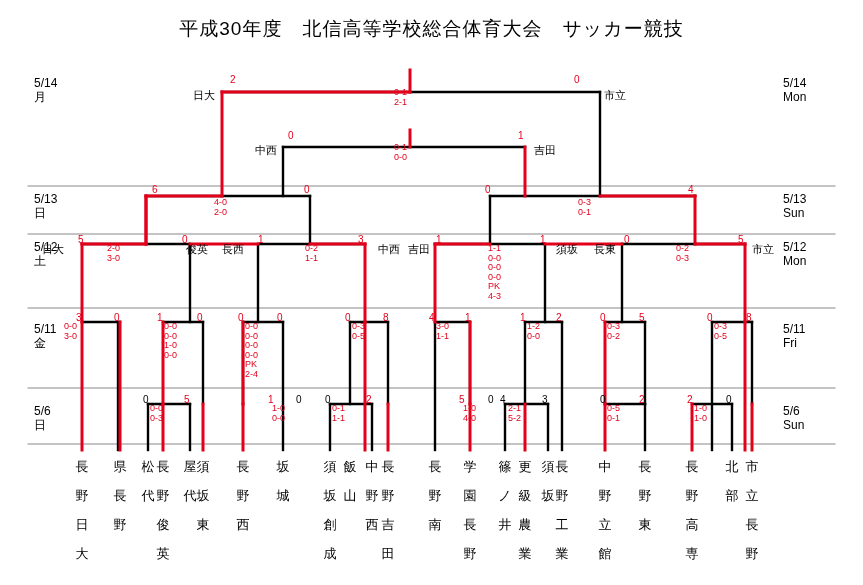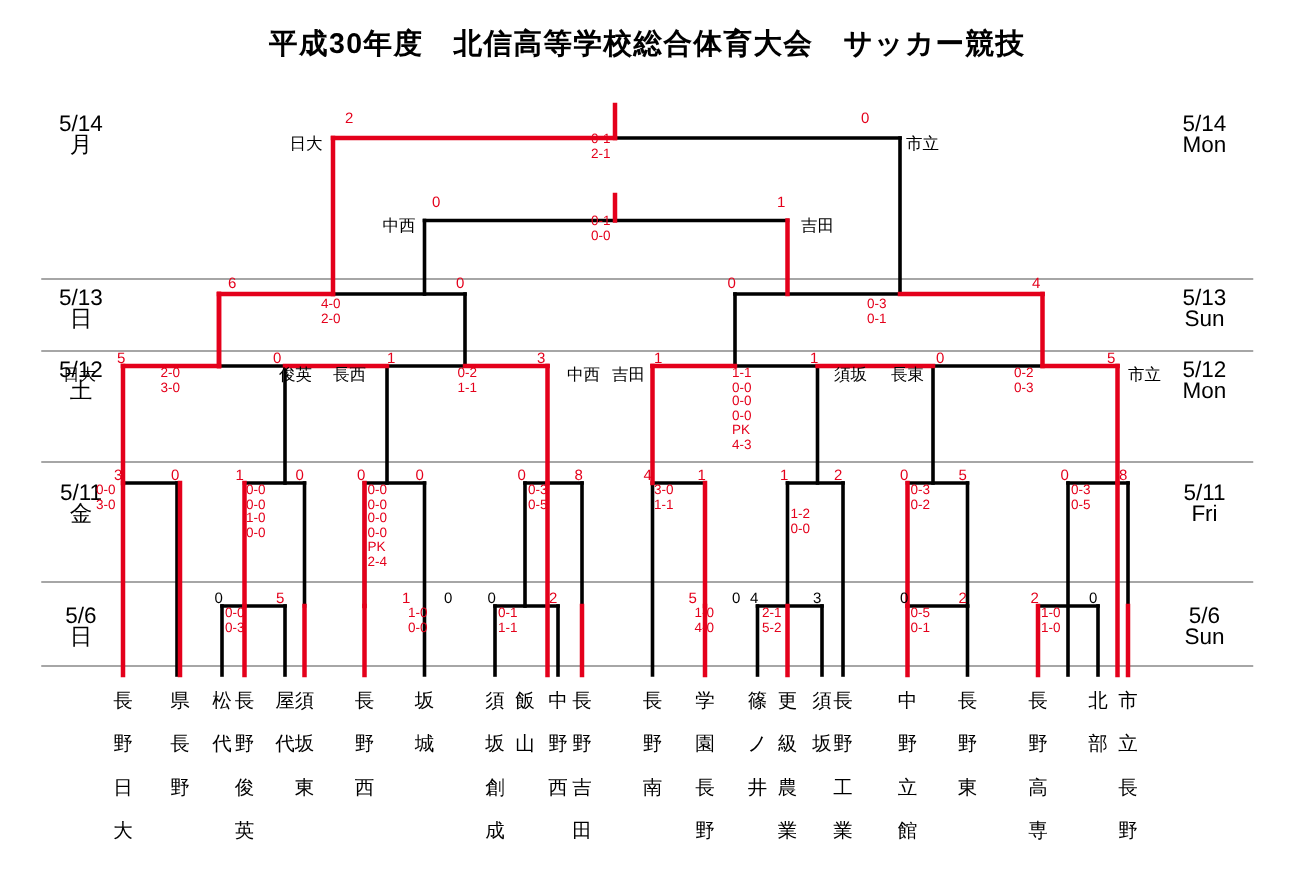--- a/index.html
+++ b/index.html
@@ -8,28 +8,28 @@
     background:#ffffff;
     font-family:"Liberation Sans","DejaVu Sans",sans-serif;
     color:#000;
     overflow:hidden;
     position:relative;
   }
   #root{position:relative;width:863px;height:585px;}
   .abs{position:absolute;}
   .title{
     top:16px;left:0;width:863px;text-align:center;
-    font-size:19px;letter-spacing:1px;color:#000;font-weight:bold;
+    font-size:19px;letter-spacing:1px;color:#000;
   }
   .champion{
     top:52px;left:0;width:863px;text-align:center;
     font-size:17px;color:#000;
   }
   .datelab{
-    font-size:15px;line-height:14px;text-align:center;color:#000;
+    font-size:12px;line-height:14px;color:#000;
     width:40px;
   }
   .teamlbl{
     font-size:11px;color:#000;white-space:nowrap;
   }
   .score{
     font-size:9px;line-height:9.5px;color:#e4001b;white-space:nowrap;
   }
   .seed{
     font-size:10px;color:#e4001b;white-space:nowrap;
@@ -317,21 +317,21 @@
 
   <div class="abs seed" style="left:429px;top:312px;">4</div>
   <div class="abs seed" style="left:465px;top:312px;">1</div>
   <div class="abs score" style="left:436px;top:322px;">
     <div>3-0</div>
     <div>1-1</div>
   </div>
 
   <div class="abs seed" style="left:520px;top:312px;">1</div>
   <div class="abs seed" style="left:556px;top:312px;">2</div>
-  <div class="abs score" style="left:527px;top:322px;margin-top:16px;">
+  <div class="abs score" style="left:527px;top:322px;">
     <div>1-2</div>
     <div>0-0</div>
   </div>
 
   <div class="abs seed" style="left:600px;top:312px;">0</div>
   <div class="abs seed" style="left:639px;top:312px;">5</div>
   <div class="abs score" style="left:607px;top:322px;">
     <div>0-3</div>
     <div>0-2</div>
   </div>

